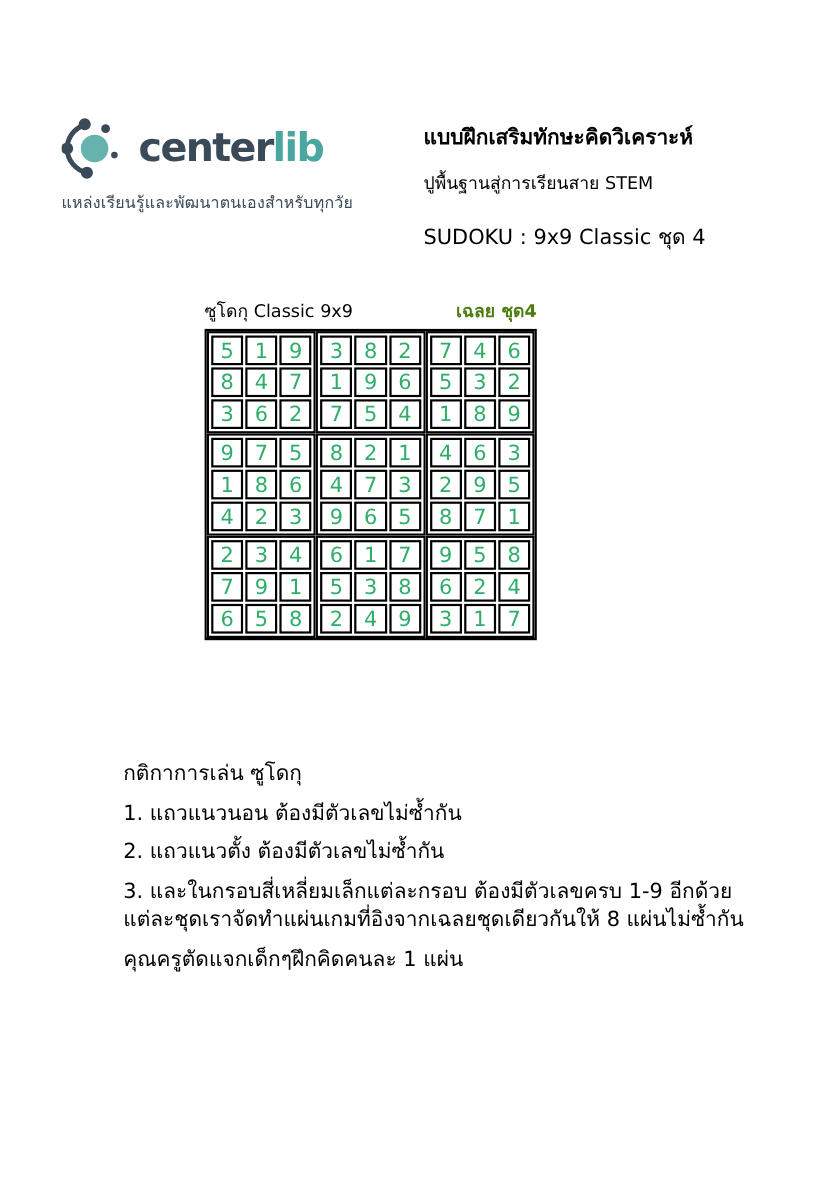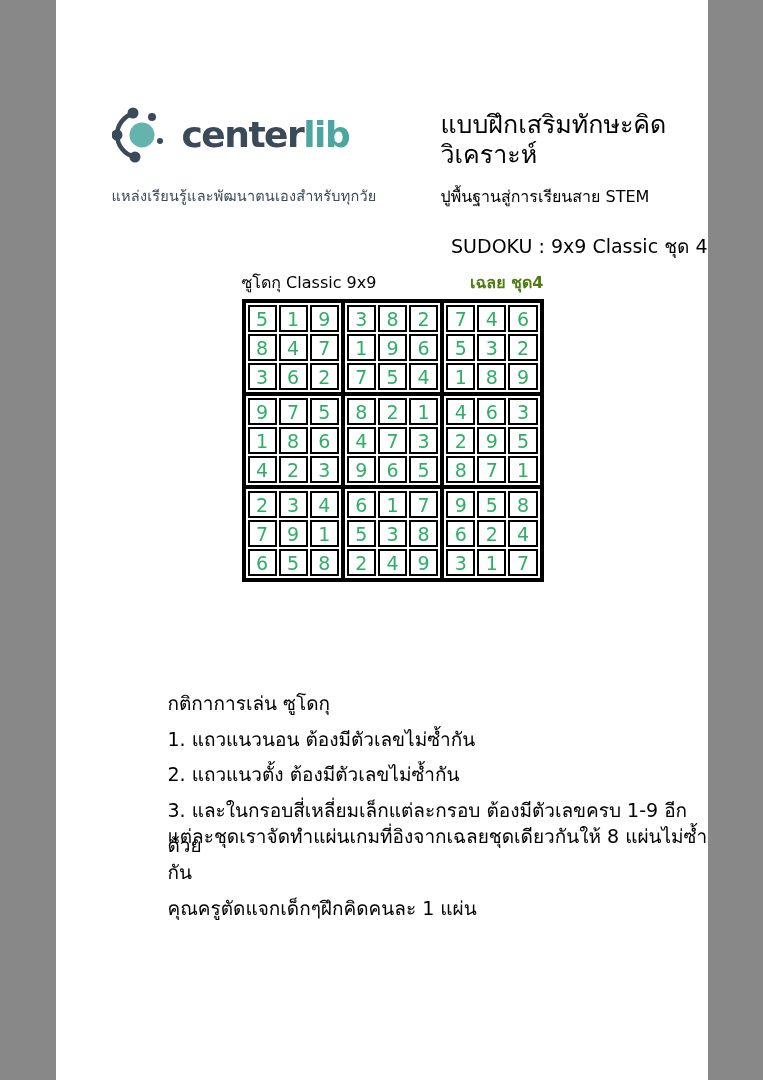--- a/index.html
+++ b/index.html
@@ -1,39 +1,39 @@
 <!DOCTYPE html>
 <html><head>
 <meta charset="utf-8">
 <style>
   * { margin:0; padding:0; box-sizing:border-box; }
   html,body { background:#888; }
   body { font-family:"DejaVu Sans","Liberation Sans",sans-serif; }
   .page {
-    position:relative; width:652px; height:1080px; margin:0 auto;
+    position:relative; width:763px; height:1080px; margin:0 auto;
     background:#ffffff; overflow:hidden;
   }
 
   
   .logo-block { position:absolute; left:56px; top:104px; }
   .logo-row { display:flex; align-items:center; }
   .logo-icon { width:62px; height:62px; flex:0 0 62px; }
   .logo-text {
     font-size:36px; font-weight:bold; letter-spacing:-1.5px;
     color:#3a4a58; margin-left:8px; line-height:62px;
   }
   .logo-text .lib { color:#4ba6a0; }
   .tagline {
-    margin-top:18px; font-size:14.5px; color:#3a4a58; letter-spacing:0.2px;
+    margin-top:6px; font-size:14.5px; color:#3a4a58; letter-spacing:0.2px;
     white-space:nowrap;
   }
 
   
   .titles { position:absolute; left:385px; top:110px; color:#000; }
-  .title-1 { font-size:25px; font-weight:normal; line-height:30px; }
+  .title-1 { font-size:19px; font-weight:bold; line-height:30px; }
   .title-2 { font-size:16px; line-height:30px; margin-top:12px; }
   .title-3 { font-size:19px; line-height:30px; margin-top:19px;text-align:right; }
 
   
   .caption-row {
     position:absolute; left:186px; top:271px; width:302px;
     display:flex; justify-content:space-between; 
     font-size:16px; line-height:24px; color:#000;
   }
   .answer-label { color:#4d7c0f; font-weight:bold; }

